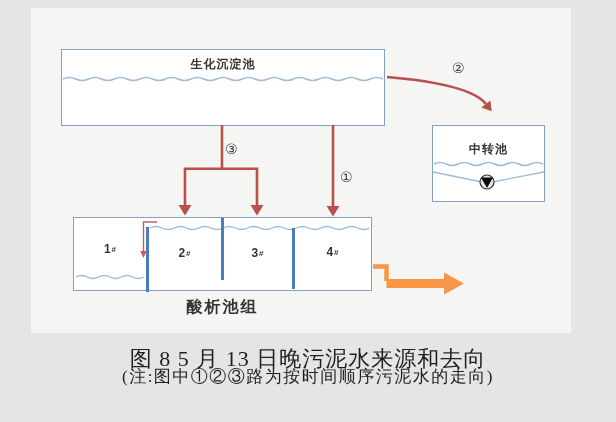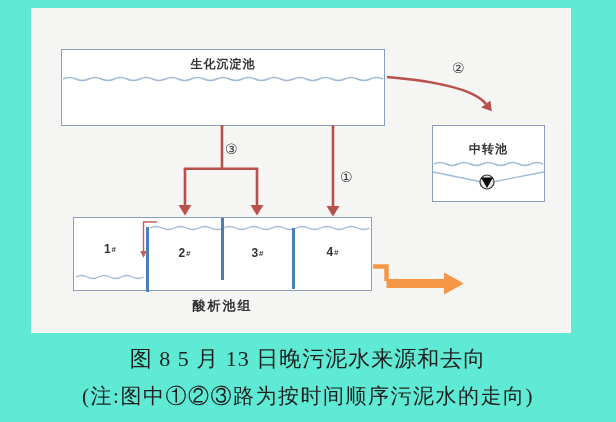--- a/index.html
+++ b/index.html
@@ -1,17 +1,17 @@
 <!DOCTYPE html>
 <html><head>
 <meta charset="utf-8">
 <style>
   html,body { margin:0; padding:0; background:#ffffff; }
   .page {
-    position:relative; width:616px; height:422px; background:#5eead4; overflow:hidden;
+    position:relative; width:616px; height:422px; background:#e5e5e5; overflow:hidden;
     font-family:"Liberation Sans","DejaVu Sans",sans-serif;
   }
   .canvas {
     position:absolute; left:31px; top:8px; width:540px; height:325px;
     background:#f5f5f3;
   }
   .tank {
     position:absolute; box-sizing:border-box; background:#ffffff;
     border:1.5px solid #87a0c2; z-index:2;
   }
@@ -29,37 +29,37 @@
     display:flex; align-items:center; justify-content:center;
     font-size:12px; font-weight:bold; color:#333333;
   }
   .cell-label sup { font-size:8px; margin-left:1px; }
   .cl-1 { left:73px;  width:74px; }
   .cl-2 { left:147px; width:75px; }
   .cl-3 { left:222px; width:71px; }
   .cl-4 { left:293px; width:79px; }
   .acid-group-label {
     position:absolute; left:73px; top:297px; width:299px; text-align:center;
-    font-size:13px; font-weight:bold; color:#333333; letter-spacing:2px; z-index:3;
+    font-size:16px; font-weight:bold; color:#333333; letter-spacing:2px; z-index:3;
   }
   .outlet-label {
     position:absolute; left:391px; top:256px; width:100px;
     font-size:10.5px; font-weight:bold; color:#2f2f2f; letter-spacing:0.5px; z-index:4;
   }
   .flow-num {
     position:absolute; font-size:14px; color:#3c3c3c; z-index:4;
     font-family:"DejaVu Sans","Liberation Sans",sans-serif;
   }
   .overlay { position:absolute; left:0; top:0; z-index:5; pointer-events:none; }
   .caption, .caption-note {
     position:absolute; left:0; width:616px; text-align:center; color:#1f1f1f;
     font-family:"Liberation Serif","DejaVu Serif",serif;
   }
   .caption { top:344px; font-size:22px; letter-spacing:1px; }
-  .caption-note { top:382px; font-size:21px; letter-spacing:1.5px; }
+  .caption-note { top:365px; font-size:17px; letter-spacing:1.5px; }
 </style>
 </head>
 <body>
 
 <div class="page">
 
   <div class="canvas">
 
     <div class="tank tank-sed" style="left:30px; top:41px;">
       <div class="tank-title">生化沉淀池</div>

